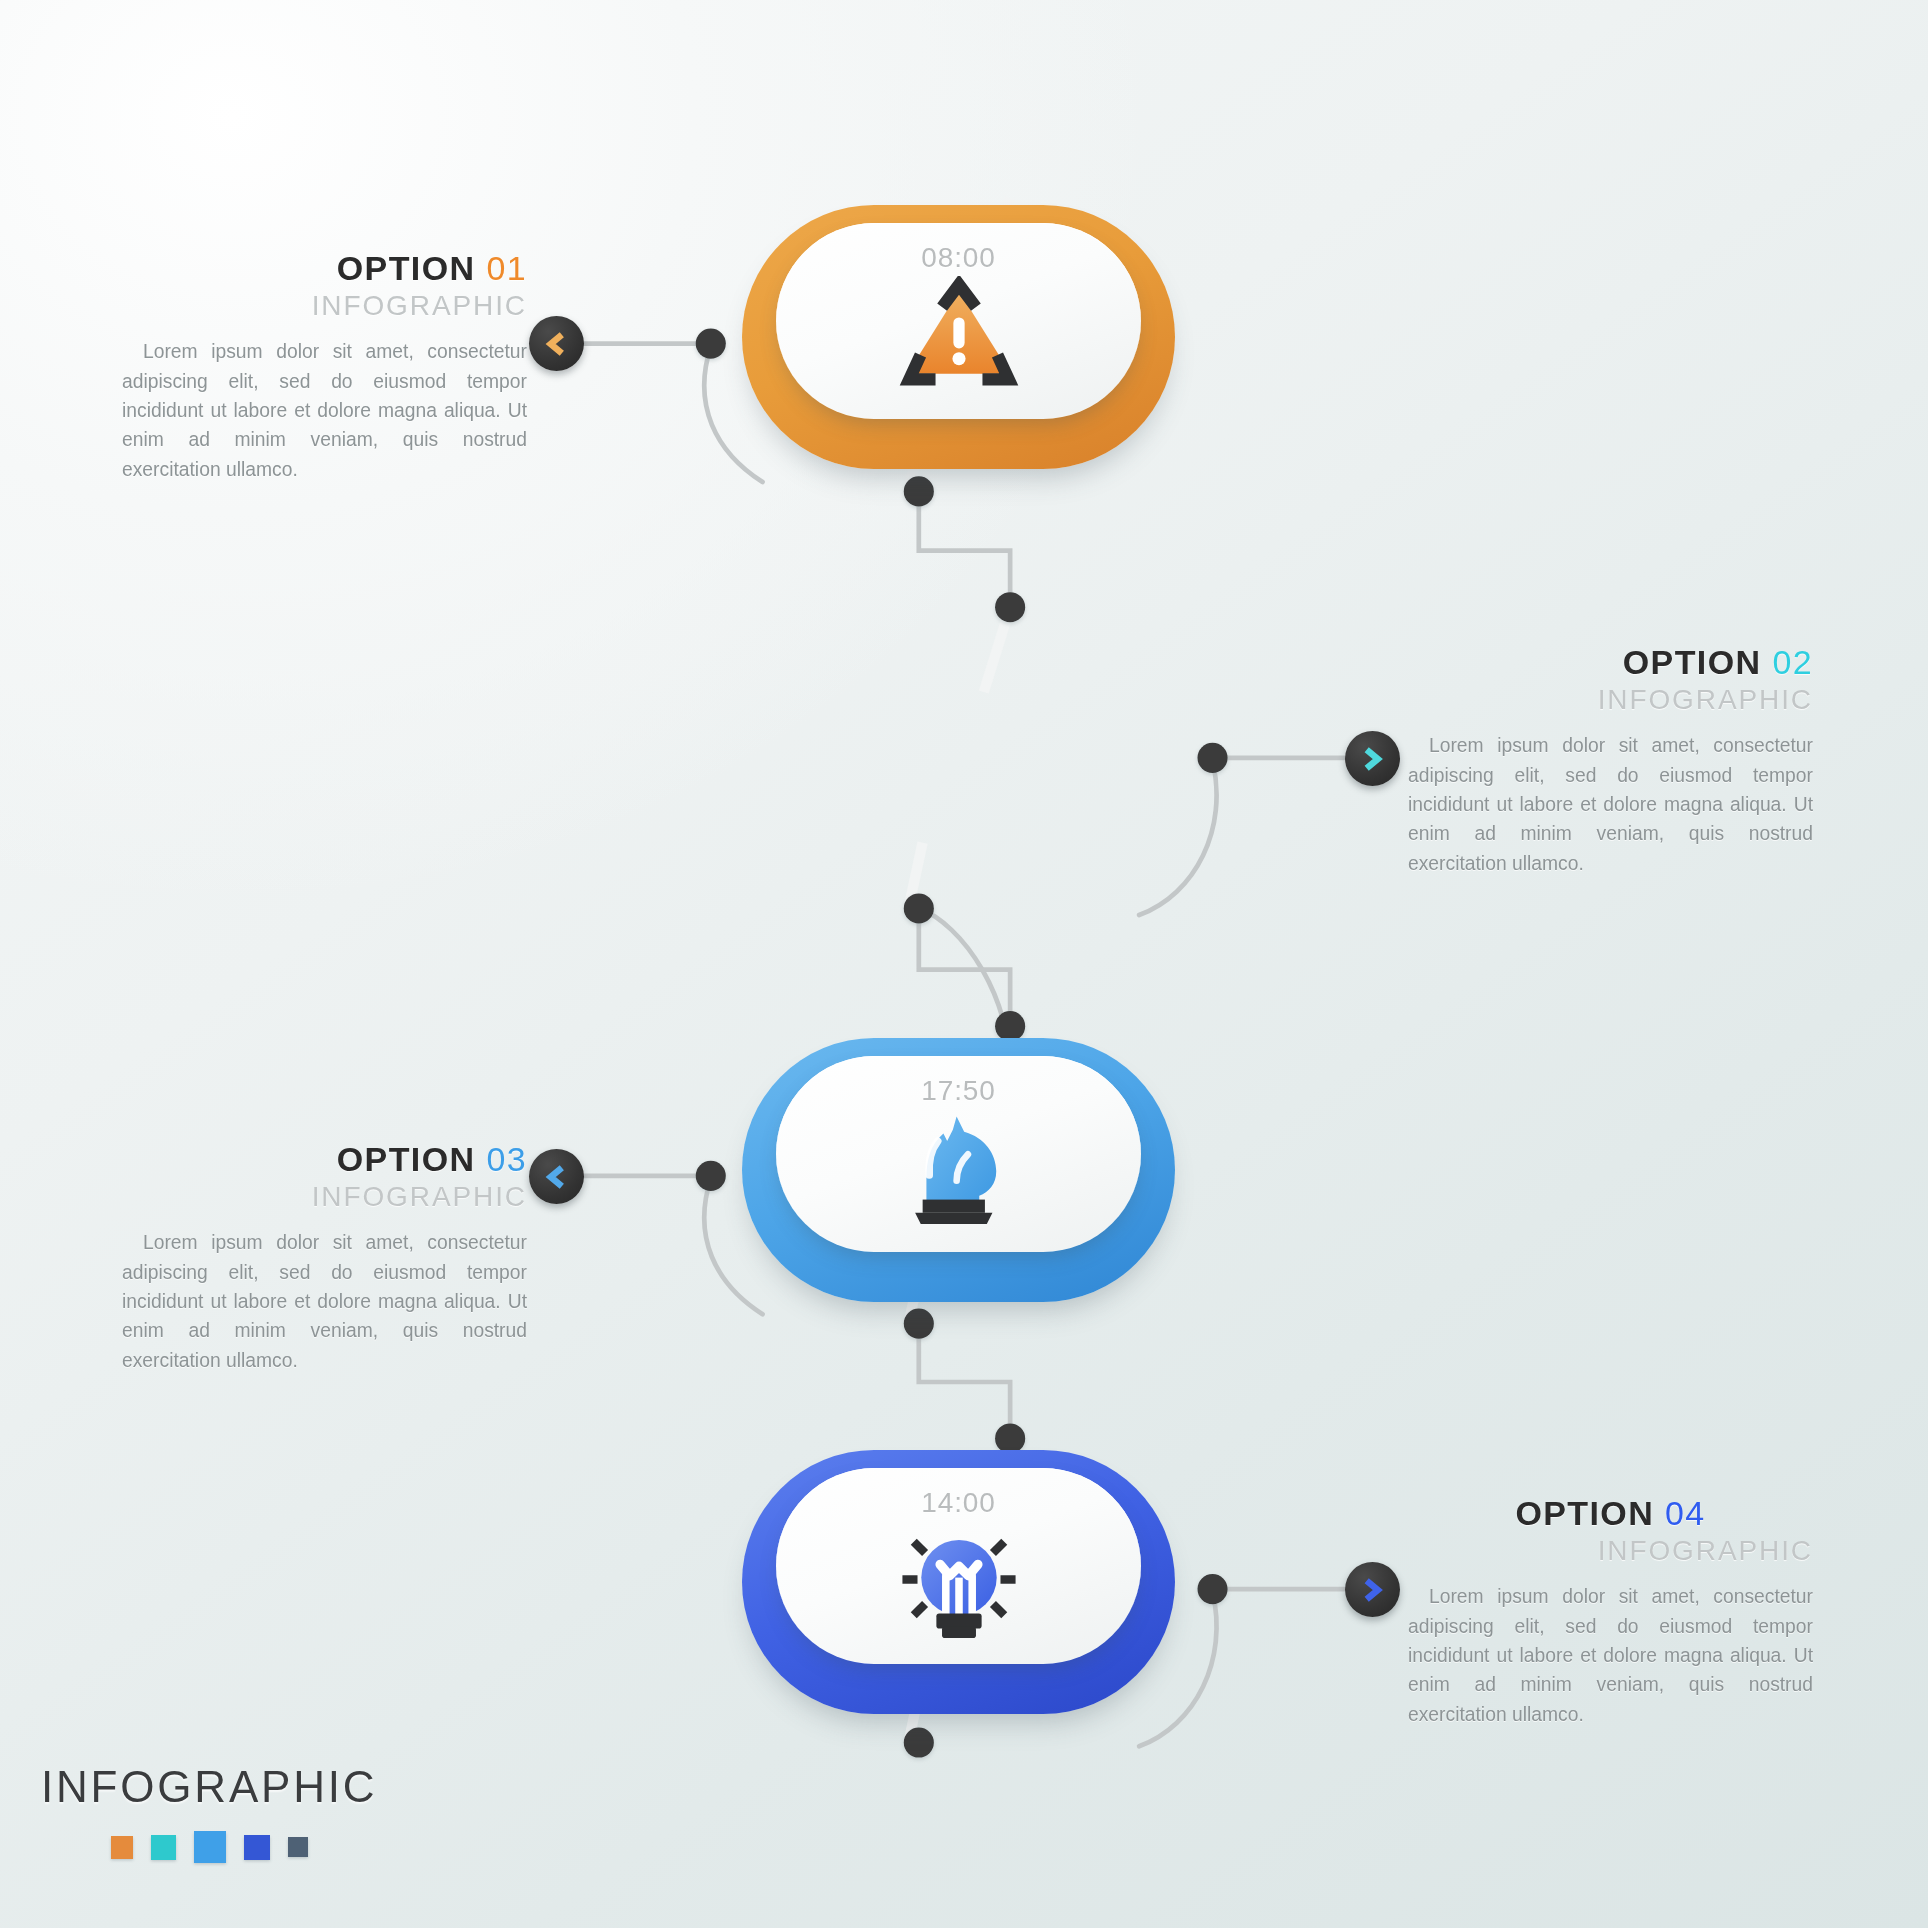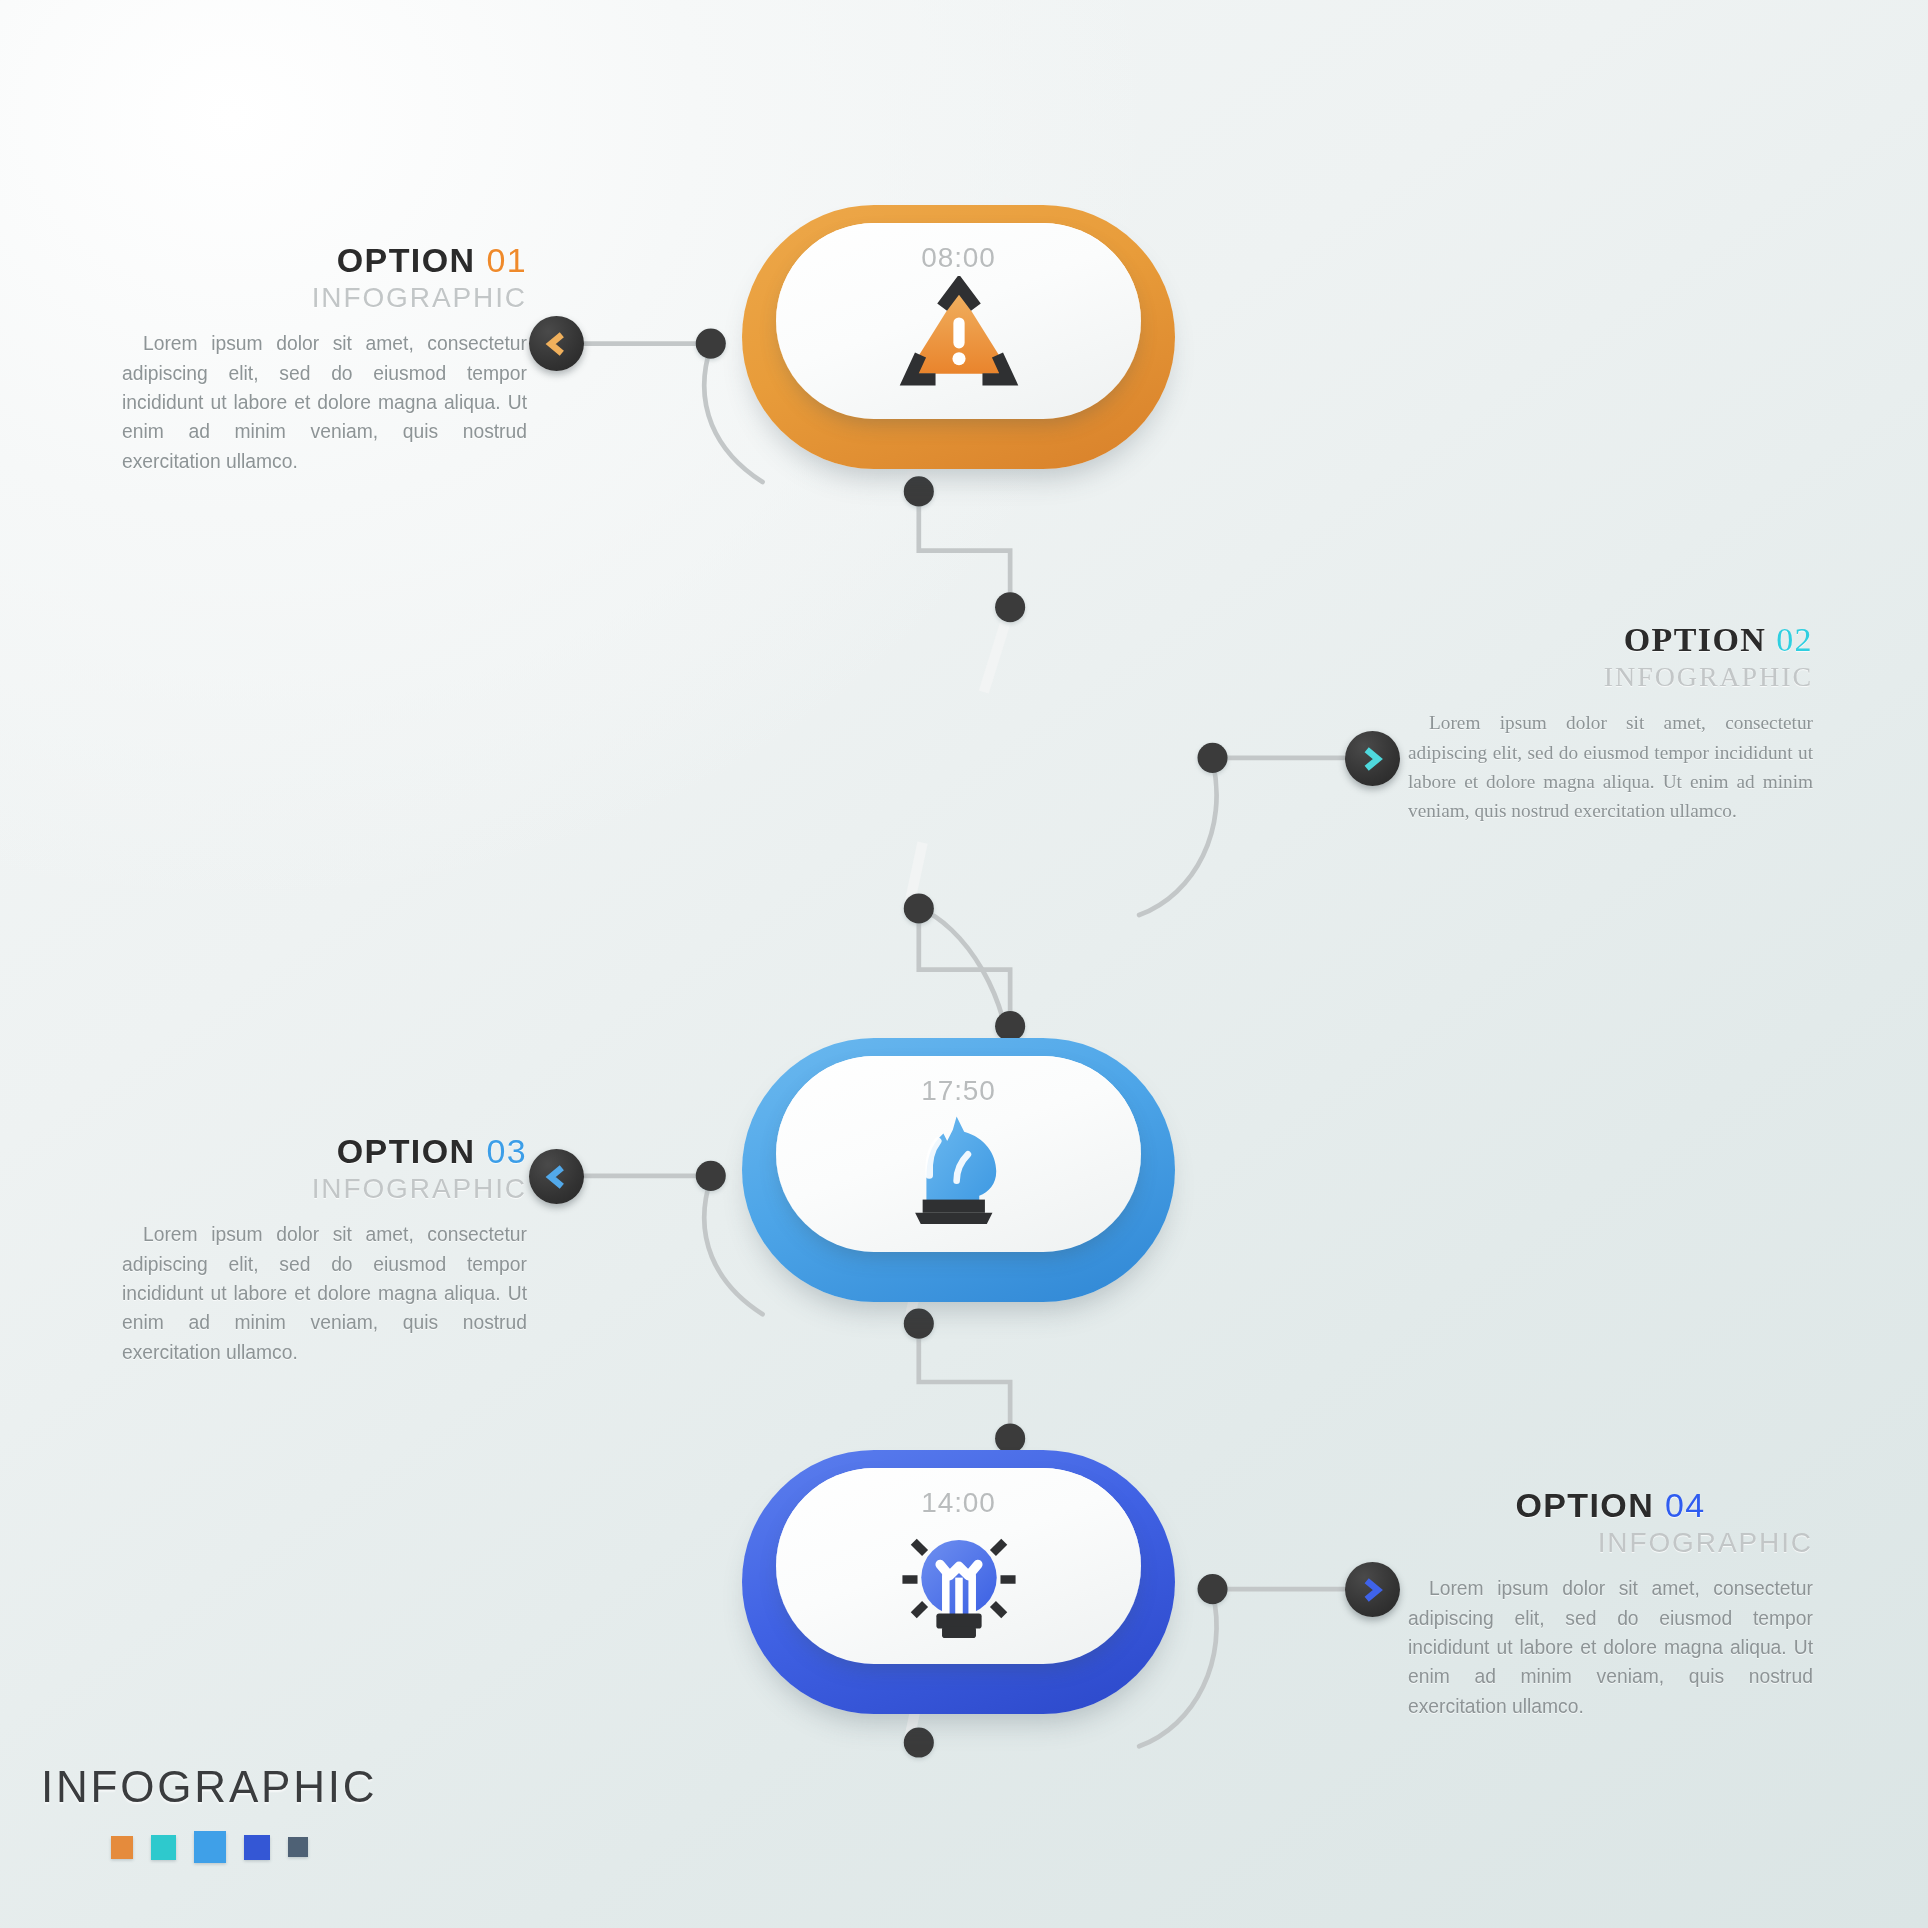--- a/index.html
+++ b/index.html
@@ -38,21 +38,21 @@
   }
   .glyph{margin-top:1.9px;}
 
   
   .c1{background:linear-gradient(160deg,#eda84a 0%,#e89c3a 45%,#d8802a 100%);}
   .c2{background:linear-gradient(160deg,#63dbdd 0%,#45d3d6 45%,#17b6bd 100%);}
   .c3{background:linear-gradient(160deg,#6cb9ef 0%,#4da5e8 45%,#2f86d4 100%);}
   .c4{background:linear-gradient(160deg,#5d80ee 0%,#4062e4 45%,#2b47c9 100%);}
 
   
-  .tblock{position:absolute;width:405px;}
+  .tblock{position:absolute;width:405px;margin-top:8px;}
   .tblock.left{text-align:right;}
   .tblock.right{text-align:left;}
   .opt-title{
     font-size:34px;font-weight:700;letter-spacing:1.4px;
     color:#2b2b2b;line-height:1.05;
     text-shadow:0 0.9px 0.9px rgba(255,255,255,.8);
   }
   .opt-title .num{font-weight:400;}
   .n1{color:#ef8a2b;} .n2{color:#2fcfe0;} .n3{color:#3c9ee8;} .n4{color:#2f5cf0;}
   .opt-sub{
@@ -234,21 +234,21 @@
     </div>
     <div class="opt-sub">INFOGRAPHIC</div>
     <div class="opt-body">Lorem ipsum dolor sit amet, consectetur adipiscing elit, sed do eiusmod tempor incididunt ut labore et dolore magna aliqua. Ut enim ad minim veniam, quis nostrud exercitation ullamco.</div>
   </div>
   <div class="abtn" style="left:529px;top:316px;">
     <svg width="24.5" height="26" viewBox="0 0 26 28">
       <polyline points="19,4 7,14 19,24" stroke="#f0b05c" stroke-width="7" fill="none" stroke-linecap="butt" stroke-linejoin="miter"></polyline>
     </svg>
   </div>
 
-  <div class="tblock right" style="left:1408px;top:622px;font-family:Liberation Serif, serif;">
+  <div class="tblock right" style="left:1408px;top:637px;">
     <div class="opt-title" style="text-align:right;">
       <span>OPTION</span>
       <span class="num n2" style="color: rgb(47, 207, 224);">02</span>
     </div>
     <div class="opt-sub" style="text-align:right;">INFOGRAPHIC</div>
     <div class="opt-body">Lorem ipsum dolor sit amet, consectetur adipiscing elit, sed do eiusmod tempor incididunt ut labore et dolore magna aliqua. Ut enim ad minim veniam, quis nostrud exercitation ullamco.</div>
   </div>
   <div class="abtn" style="left:1345px;top:731px;">
     <svg width="24.5" height="26" viewBox="0 0 26 28">
       <polyline points="7,4 19,14 7,24" stroke="#4fd9dd" stroke-width="7" fill="none" stroke-linecap="butt" stroke-linejoin="miter"></polyline>

